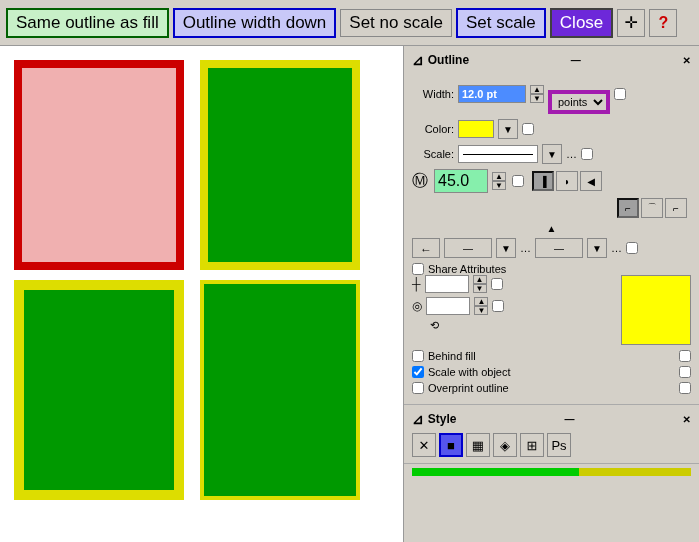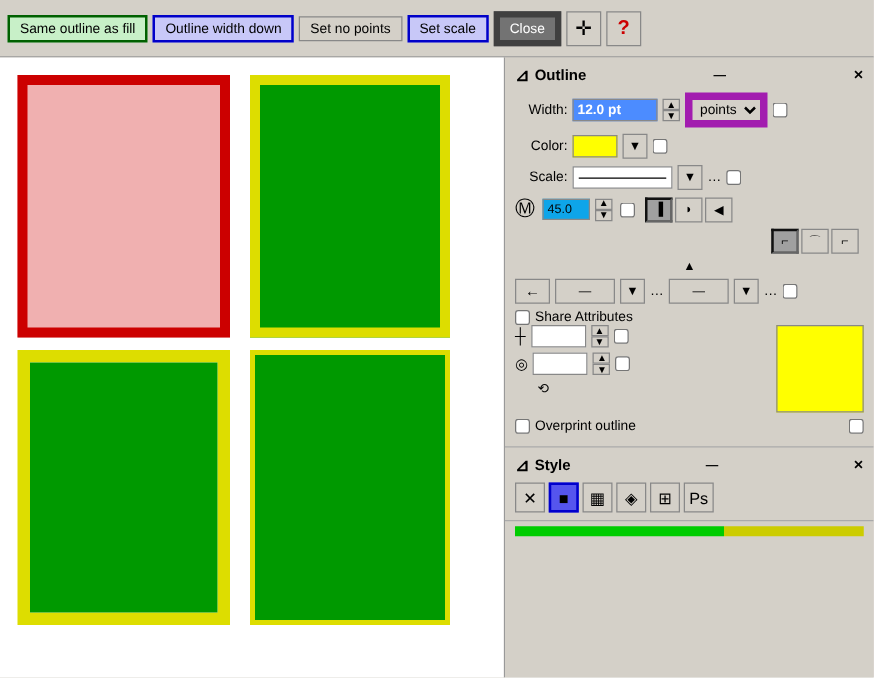--- a/index.html
+++ b/index.html
@@ -4,26 +4,26 @@
   <style>
     * { box-sizing: border-box; margin: 0; padding: 0; }
     body { width: 699px; height: 542px; overflow: hidden; font-family: Arial, sans-serif; font-size: 11px; background: #d4d0c8; }
 
     
     #toolbar {
       display: flex; align-items: center; gap: 4px; padding: 4px 6px;
       background: #d4d0c8; border-bottom: 1px solid #999; height: 46px;
     }
     .toolbar-btn {
-      padding: 3px 8px; font-size: 11px; border: 1px solid #888;
+      padding: 3px 8px; font-size: 17px; border: 1px solid #888;
       background: #d4d0c8; cursor: pointer; white-space: nowrap;
     }
     .toolbar-btn.active-green { background: #c8f0c8; border: 2px solid #006000; }
     .toolbar-btn.active-blue { background: #c8c8f8; border: 2px solid #0000c8; }
-    .toolbar-btn.red-btn { background: #737373; color: white; border: 5px solid #404040; }
+    .toolbar-btn.red-btn { background: #6d28d9; color: white; border: 2px solid #404040; }
     .toolbar-icon-btn {
       width: 28px; height: 28px; border: 1px solid #888; background: #d4d0c8;
       display: flex; align-items: center; justify-content: center; cursor: pointer; font-size: 16px;
     }
 
     
     #main { display: flex; height: 496px; }
 
     
     #canvas { flex: 1; background: #ffffff; position: relative; overflow: hidden; }
@@ -36,30 +36,30 @@
     .panel-header { display: flex; align-items: center; gap: 4px; font-weight: bold; font-size: 12px; margin-bottom: 6px; }
 
     .panel-row { display: flex; align-items: center; gap: 4px; margin-bottom: 5px; }
     .panel-label { width: 42px; text-align: right; font-size: 11px; }
 
     .panel-input-text {
       width: 68px; padding: 2px 3px; font-size: 11px; border: 1px solid #888;
       background: #4c8cff; color: white; font-weight: bold;
     }
     .panel-select {
-      font-size: 11px; border: 6px solid #a21caf; background: #d4d0c8; padding: 1px 2px;
+      font-size: 11px; border: 4px solid #a21caf; background: #d4d0c8; padding: 1px 2px; margin-top: 16px;
     }
     .color-swatch { width: 36px; height: 18px; border: 1px solid #888; cursor: pointer; }
     .style-line { width: 80px; height: 18px; border: 1px solid #888; background: white; display: flex; align-items: center; padding: 0 4px; }
     .style-line hr { width: 100%; border: none; border-top: 1px solid black; }
 
     .spin-box { display: flex; flex-direction: column; }
     .spin-up, .spin-down { width: 14px; height: 9px; font-size: 8px; border: 1px solid #888; background: #d4d0c8; cursor: pointer; display: flex; align-items: center; justify-content: center; line-height: 1; }
 
-    .angle-input { width: 38px; padding: 2px 3px; font-size: 10px; border: 1px solid #888; background: #0ea5e9; }
+    .angle-input { width: 54px; padding: 2px 3px; font-size: 16px; border: 1px solid #888; background: #86efac; }
 
     .icon-btn-grid { display: flex; gap: 2px; flex-wrap: wrap; }
     .small-icon-btn {
       width: 22px; height: 20px; border: 1px solid #888; background: #d4d0c8;
       display: flex; align-items: center; justify-content: center; cursor: pointer; font-size: 10px;
     }
     .small-icon-btn.pressed { background: #a0a0a0; border: 2px inset #666; }
 
     .arrow-btn { width: 28px; height: 20px; border: 1px solid #888; background: #d4d0c8; cursor: pointer; font-size: 12px; display: flex; align-items: center; justify-content: center; }
     .dash-select { width: 36px; height: 20px; border: 1px solid #888; background: #d4d0c8; cursor: pointer; font-size: 10px; display: flex; align-items: center; justify-content: center; }
@@ -81,21 +81,21 @@
     .panel-collapse-icon { margin-left: auto; font-size: 10px; cursor: pointer; }
 
     .green-bar { height: 8px; background: linear-gradient(to right, #00cc00 60%, #cccc00 60%); margin: 4px 8px 2px 8px; }
   </style>
 </head>
 <body>
 
 <div id="toolbar">
   <button class="toolbar-btn active-green">Same outline as fill</button>
   <button class="toolbar-btn active-blue">Outline width down</button>
-  <button class="toolbar-btn">Set no points</button>
+  <button class="toolbar-btn">Set no scale</button>
   <button class="toolbar-btn active-blue">Set scale</button>
   <button class="toolbar-btn red-btn">Close</button>
   <div class="toolbar-icon-btn">✛</div>
   <div class="toolbar-icon-btn" style="color:#cc0000; font-weight:bold;">?</div>
 </div>
 
 <div id="main">
 
   <div id="canvas">
 
@@ -217,20 +217,30 @@
             </div>
             <input type="checkbox" style="width: 12px; height: 12px;">
           </div>
           <div style="margin-left:18px; cursor:pointer;" title="Reset">⟲</div>
         </div>
         <div class="preview-swatch" style="background:yellow; width:70px; height:70px;"></div>
       </div>
 
       <div class="checkbox-row">
         <input type="checkbox" style="">
+        <span>Behind fill</span>
+        <input type="checkbox" style="margin-left: auto;">
+      </div>
+      <div class="checkbox-row">
+        <input type="checkbox" checked="" style="">
+        <span>Scale with object</span>
+        <input type="checkbox" style="margin-left: auto;">
+      </div>
+      <div class="checkbox-row">
+        <input type="checkbox" style="">
         <span>Overprint outline</span>
         <input type="checkbox" style="margin-left: auto;">
       </div>
     </div>
 
     <div class="panel-section">
       <div class="panel-header">
         <span style="font-size:14px;">⊿</span>
         <span>Style</span>
         <span class="panel-collapse-icon">—</span>

